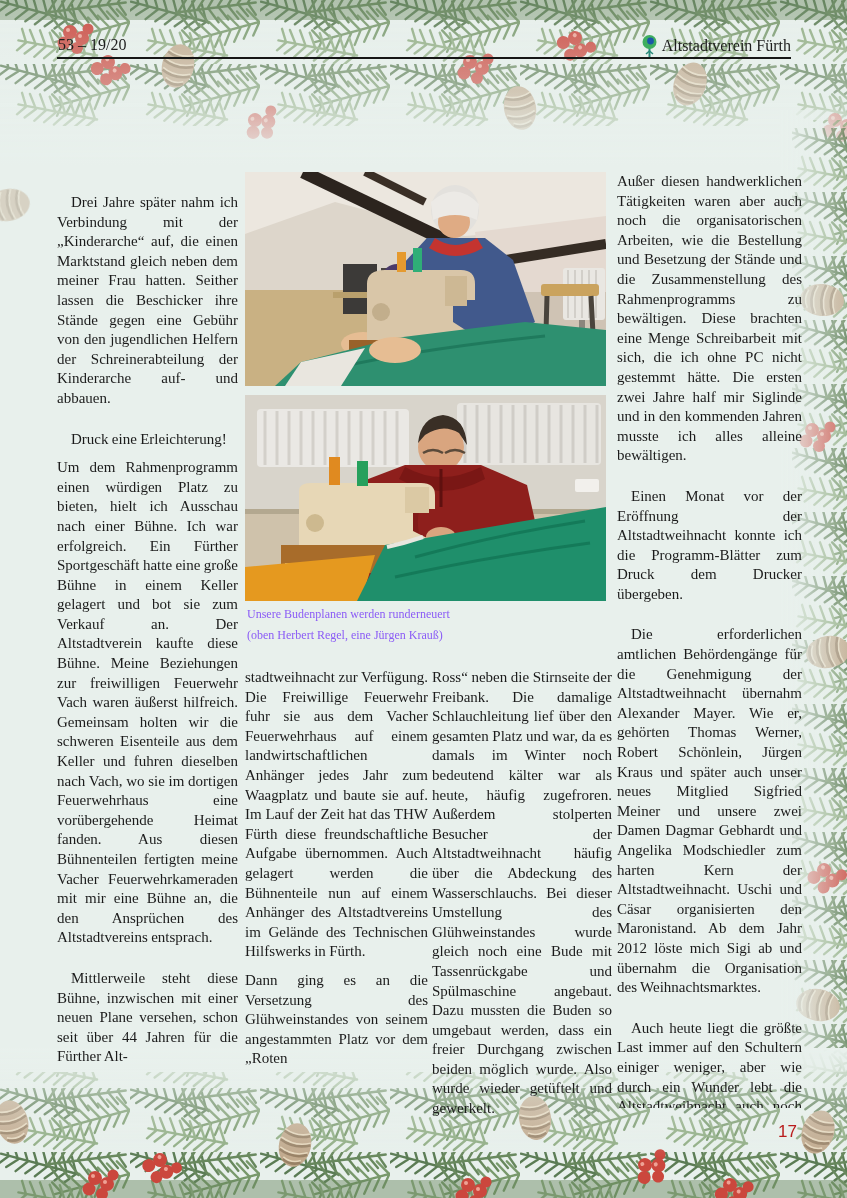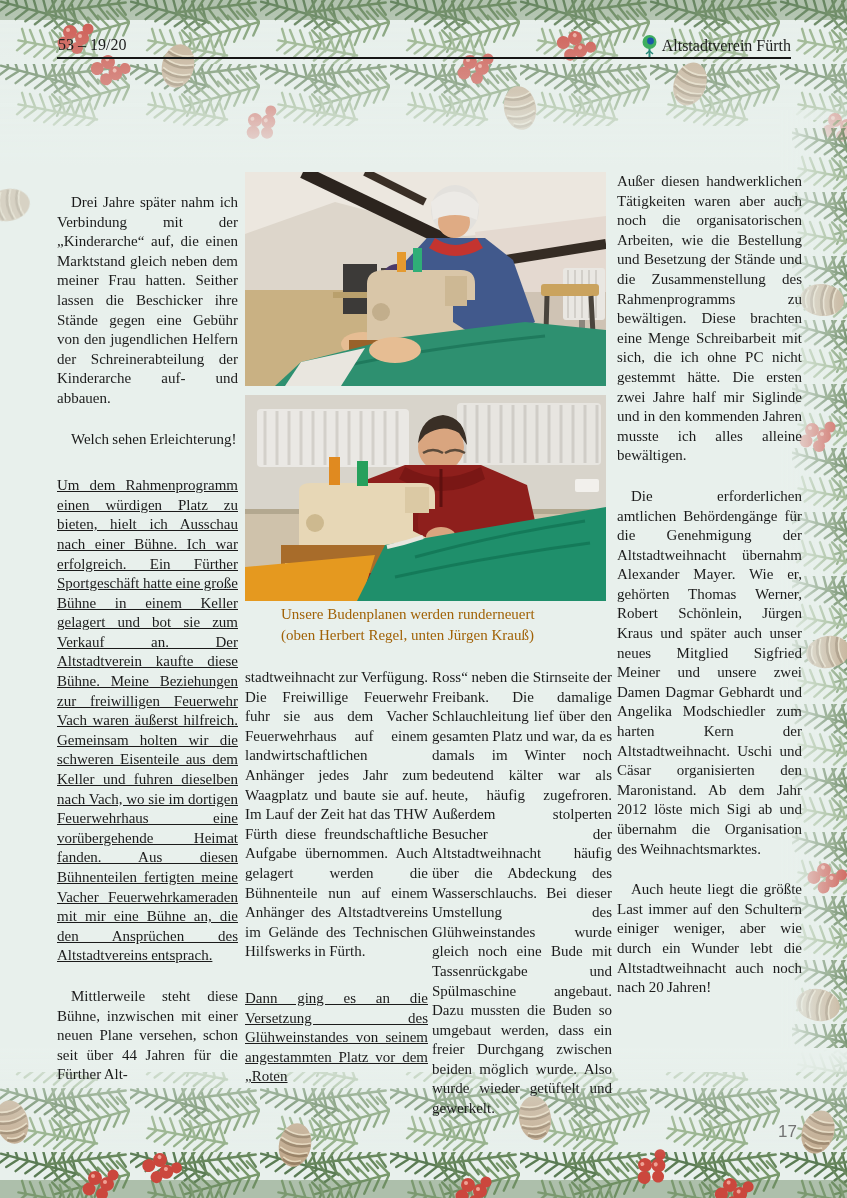--- a/index.html
+++ b/index.html
@@ -10,34 +10,34 @@
   .content{position:absolute;left:0;top:0;width:847px;height:1198px;z-index:1;}
 
   .hdr-issue{position:absolute;left:58px;top:36px;font-size:16px;color:#1d1d1d;}
   .hdr-rule{position:absolute;left:57px;top:57px;width:734px;height:2px;background:#161616;}
   .hdr-brand{position:absolute;top:34px;right:56px;display:flex;align-items:center;gap:5px;font-size:16px;color:#1d1d1d;}
 
   .col{position:absolute;overflow:hidden;text-align:justify;font-size:15px;line-height:19.6px;
        word-spacing:-0.4px;hyphens:auto;-webkit-hyphens:auto;}
   .col p{margin:0;}
   .col p.ind{text-indent:14px;margin-top:21px;}
-  .col p.gap{margin-top:27px;text-decoration:underline;}
+  .col p.gap{margin-top:9px;}
   #col1{left:57px;top:172px;width:181px;height:948px;}
   #col2{left:245px;top:668px;width:183px;height:458px;}
   #col3{left:432px;top:668px;width:180px;height:458px;}
   #col4{left:617px;top:172px;width:185px;height:936px;}
 
   .photos{position:absolute;left:245px;top:172px;width:361px;}
   .photo{display:block;}
   .photo+.photo{margin-top:9px;}
 
-  .caption{position:absolute;left:247px;top:604px;width:352px;font-size:15px;line-height:21px;color:#a16207;margin-left:34px;}
+  .caption{position:absolute;left:247px;top:604px;width:352px;font-size:12px;line-height:21px;color:#8b5cf6;}
 
   .pagenum{position:absolute;left:778px;top:1122px;font-family:"Liberation Sans","DejaVu Sans",sans-serif;
-           font-size:17px;color:#737373;}
+           font-size:17px;color:#b91c1c;}
 </style>
 </head>
 <body>
 
 <div class="page">
 
   <svg class="garland" viewBox="0 0 847 1198" xmlns="http://www.w3.org/2000/svg" aria-hidden="true">
     <defs>
       <path id="twig" d="M0 4 L80 8 M8 5 L2 -8 M8 5 L0 14 M18 6 L10 -8 M18 6 L8 16 M28 6 L20 -9 M28 6 L18 18 M38 7 L30 -8 M38 7 L28 18 M48 7 L40 -9 M48 7 L38 19 M58 8 L50 -8 M58 8 L48 19 M68 8 L60 -9 M68 8 L58 19 M78 8 L70 -8 M78 8 L68 19" fill="none" stroke="currentColor" stroke-width="2.4" stroke-linecap="round"></path>
       <g id="cone">
@@ -210,37 +210,38 @@
 
         <polygon points="0,172 130,160 116,206 0,206" fill="#e5991f"></polygon>
         <polygon points="140,150 361,112 361,206 112,206" fill="#1f8f6b"></polygon>
         <path d="M170 162 Q250 140 340 126 M150 182 Q240 162 345 148" stroke="#147a59" stroke-width="3" fill="none"></path>
         <path d="M142 152 Q160 148 178 142" stroke="#e9e6df" stroke-width="4" fill="none"></path>
       </svg>
     </div>
 
     <div class="caption">
       <div>Unsere Budenplanen werden runderneuert</div>
-      <div>(oben Herbert Regel, unten Jürgen Krauß)</div>
+      <div>(oben Herbert Regel, eine Jürgen Krauß)</div>
     </div>
 
     <div class="col" id="col1">
         <p class="ind ">Drei Jahre später nahm ich Verbindung mit der „Kinderarche“ auf, die einen Marktstand gleich neben dem meiner Frau hatten. Seither lassen die Beschicker ihre Stände gegen eine Gebühr von den jugendlichen Helfern der Schreinerabteilung der Kinderarche auf- und abbauen.</p>
-        <p class="ind ">Welch sehen Erleichterung!</p>
+        <p class="ind ">Druck eine Erleichterung!</p>
         <p class="gap">Um dem Rahmenprogramm einen würdigen Platz zu bieten, hielt ich Ausschau nach einer Bühne. Ich war erfolgreich. Ein Fürther Sportgeschäft hatte eine große Bühne in einem Keller gelagert und bot sie zum Verkauf an. Der Altstadtverein kaufte diese Bühne. Meine Beziehungen zur freiwilligen Feuerwehr Vach waren äußerst hilfreich. Gemeinsam holten wir die schweren Eisenteile aus dem Keller und fuhren dieselben nach Vach, wo sie im dortigen Feuerwehrhaus eine vorübergehende Heimat fanden. Aus diesen Bühnenteilen fertigten meine Vacher Feuerwehrkameraden mit mir eine Bühne an, die den Ansprüchen des Altstadtvereins entsprach.</p>
         <p class="ind ">Mittlerweile steht diese Bühne, inzwischen mit einer neuen Plane versehen, schon seit über 44 Jahren für die Fürther Alt-</p>
       </div>
     <div class="col" id="col2">
         <p class="">stadtweihnacht zur Verfügung. Die Freiwillige Feuerwehr fuhr sie aus dem Vacher Feuerwehrhaus auf einem landwirtschaftlichen Anhänger jedes Jahr zum Waagplatz und baute sie auf. Im Lauf der Zeit hat das THW Fürth diese freundschaftliche Aufgabe übernommen. Auch gelagert werden die Bühnenteile nun auf einem Anhänger des Altstadtvereins im Gelände des Technischen Hilfswerks in Fürth.</p>
         <p class="gap">Dann ging es an die Versetzung des Glühweinstandes von seinem angestammten Platz vor dem „Roten</p>
       </div>
     <div class="col" id="col3">
         <p class="">Ross“ neben die Stirnseite der Freibank. Die damalige Schlauchleitung lief über den gesamten Platz und war, da es damals im Winter noch bedeutend kälter war als heute, häufig zugefroren. Außerdem stolperten Besucher der Altstadtweihnacht häufig über die Abdeckung des Wasserschlauchs. Bei dieser Umstellung des Glühweinstandes wurde gleich noch eine Bude mit Tassenrückgabe und Spülmaschine angebaut. Dazu mussten die Buden so umgebaut werden, dass ein freier Durchgang zwischen beiden möglich wurde. Also wurde wieder getüftelt und gewerkelt.</p>
       </div>
     <div class="col" id="col4">
         <p class="">Außer diesen handwerklichen Tätigkeiten waren aber auch noch die organisatorischen Arbeiten, wie die Bestellung und Besetzung der Stände und die Zusammenstellung des Rahmenprogramms zu bewältigen. Diese brachten eine Menge Schreibarbeit mit sich, die ich ohne PC nicht gestemmt hätte. Die ersten zwei Jahre half mir Siglinde und in den kommenden Jahren musste ich alles alleine bewältigen.</p>
+        <p class="ind ">Einen Monat vor der Eröffnung der Altstadtweihnacht konnte ich die Programm-Blätter zum Druck dem Drucker übergeben.</p>
         <p class="ind ">Die erforderlichen amtlichen Behördengänge für die Genehmigung der Altstadtweihnacht übernahm Alexander Mayer. Wie er, gehörten Thomas Werner, Robert Schönlein, Jürgen Kraus und später auch unser neues Mitglied Sigfried Meiner und unsere zwei Damen Dagmar Gebhardt und Angelika Modschiedler zum harten Kern der Altstadtweihnacht. Uschi und Cäsar organisierten den Maronistand. Ab dem Jahr 2012 löste mich Sigi ab und übernahm die Organisation des Weihnachtsmarktes.</p>
         <p class="ind ">Auch heute liegt die größte Last immer auf den Schultern einiger weniger, aber wie durch ein Wunder lebt die Altstadtweihnacht auch noch nach 20 Jahren!</p>
       </div>
 
     <div class="pagenum">17</div>
   </div>
 </div>
 
 </body></html>

